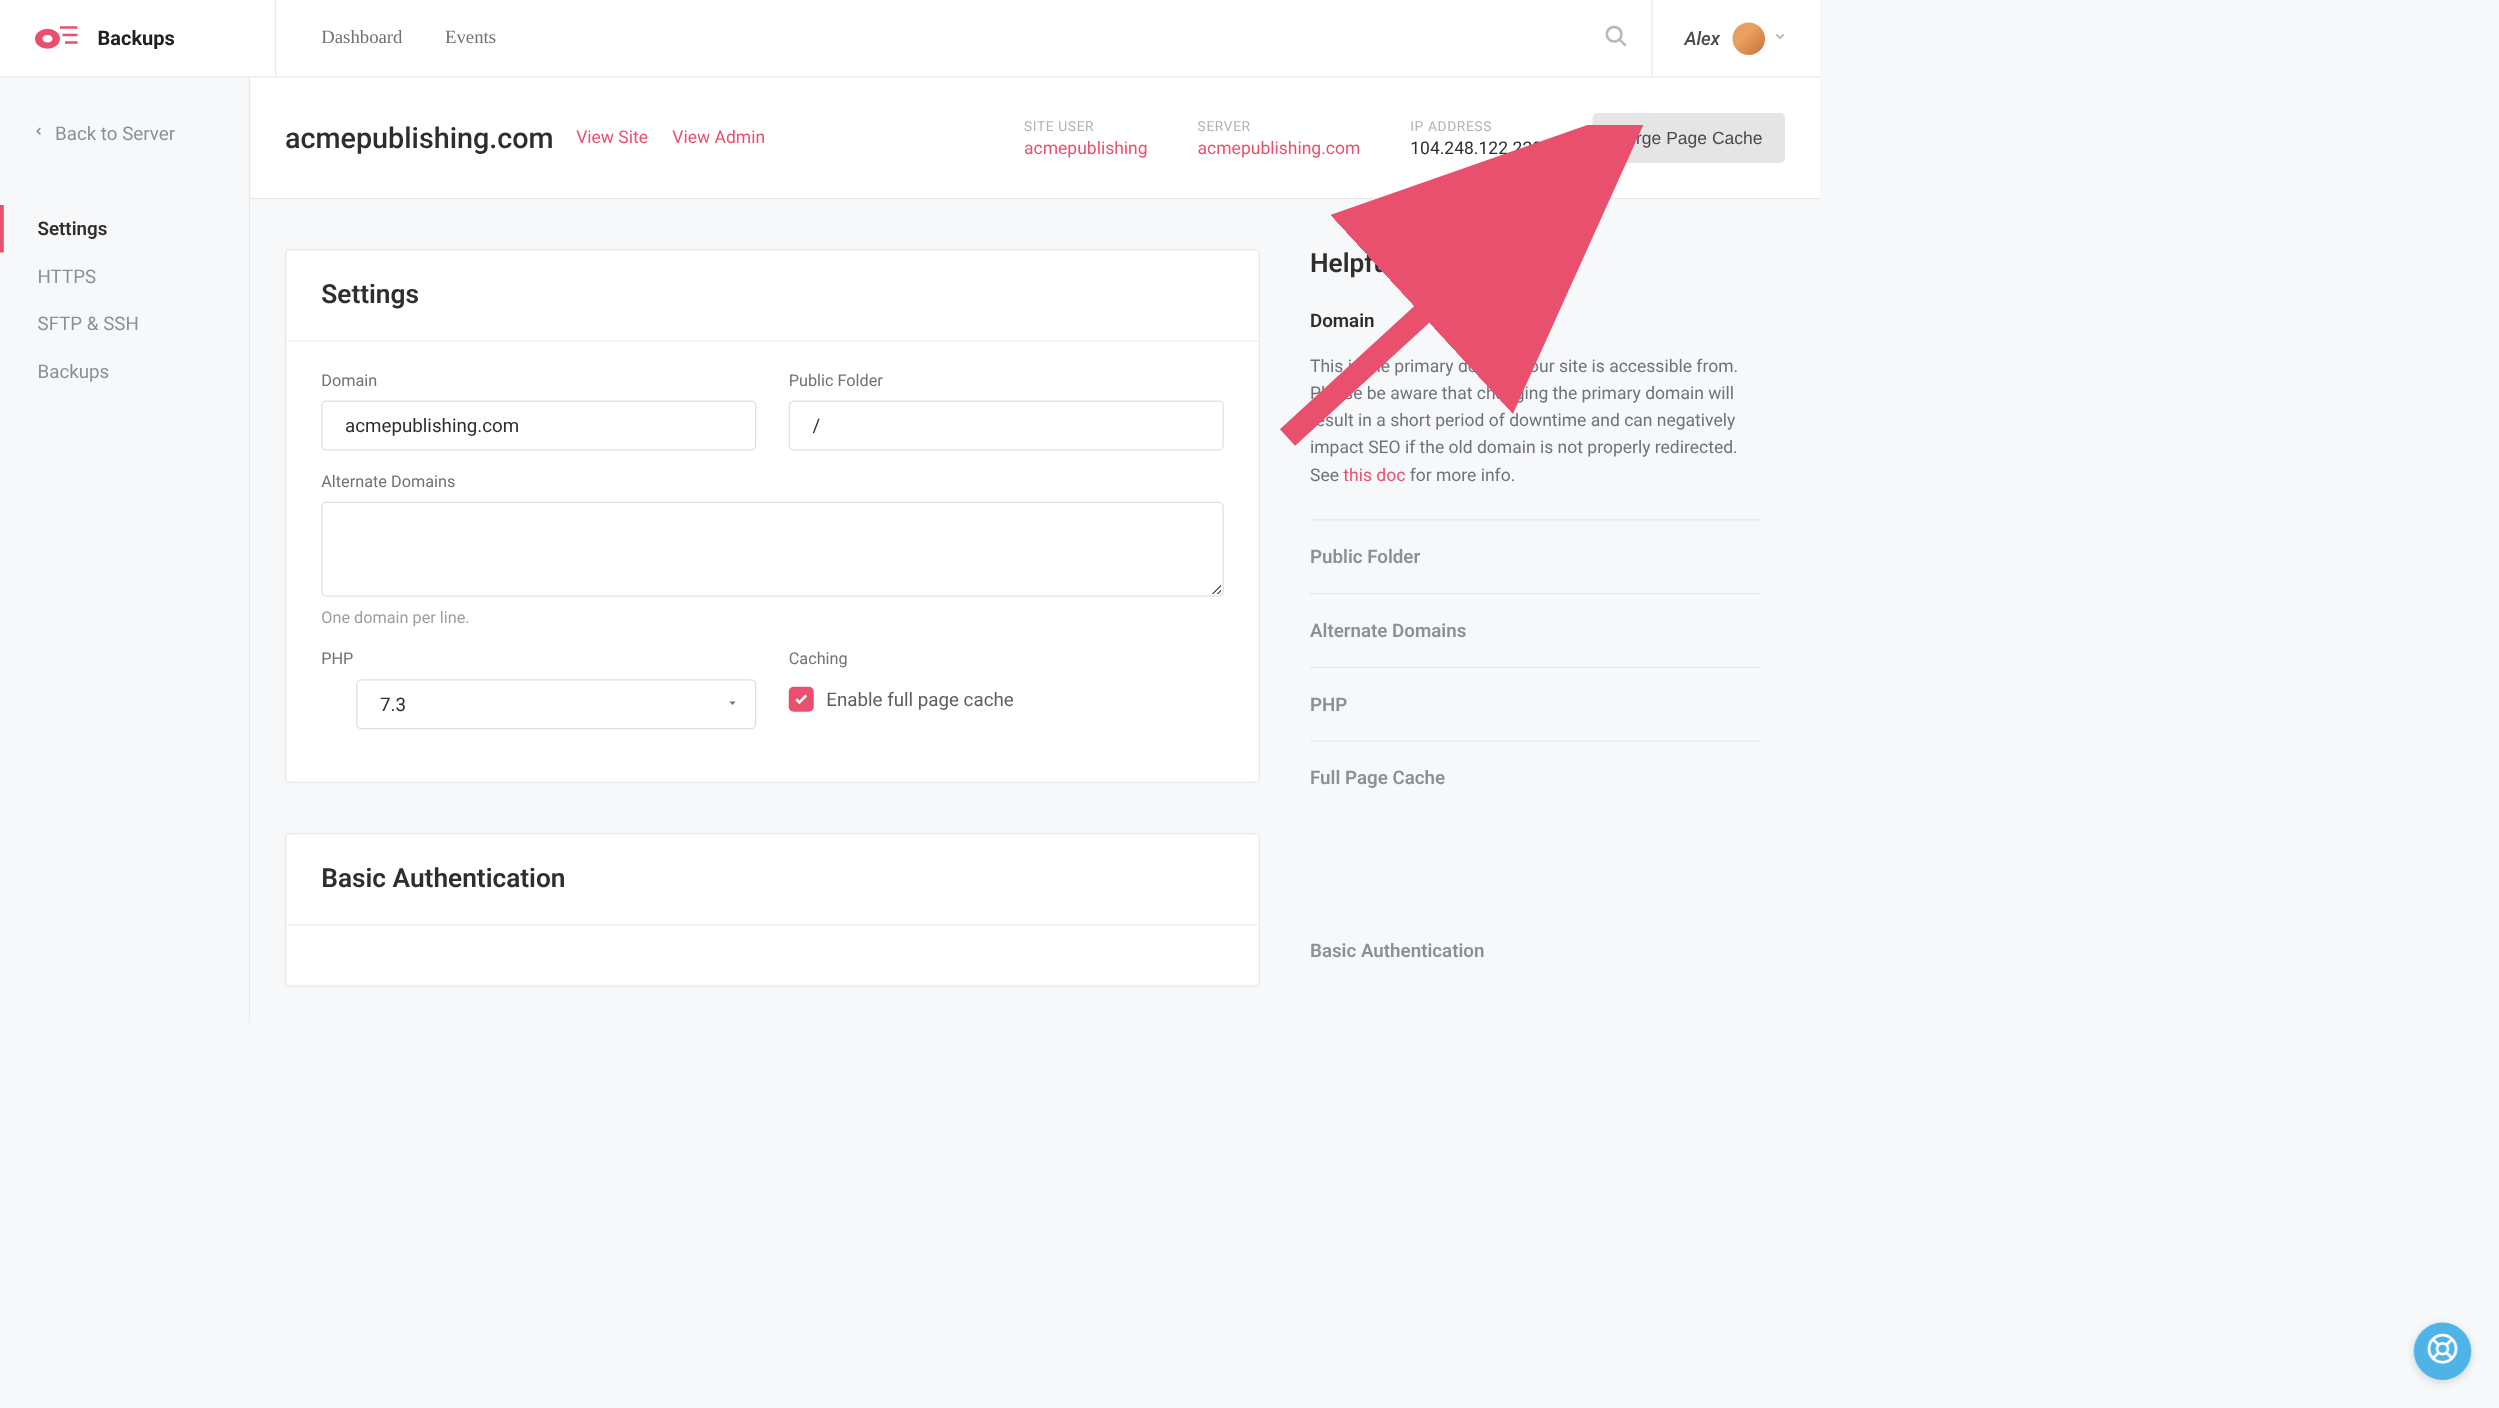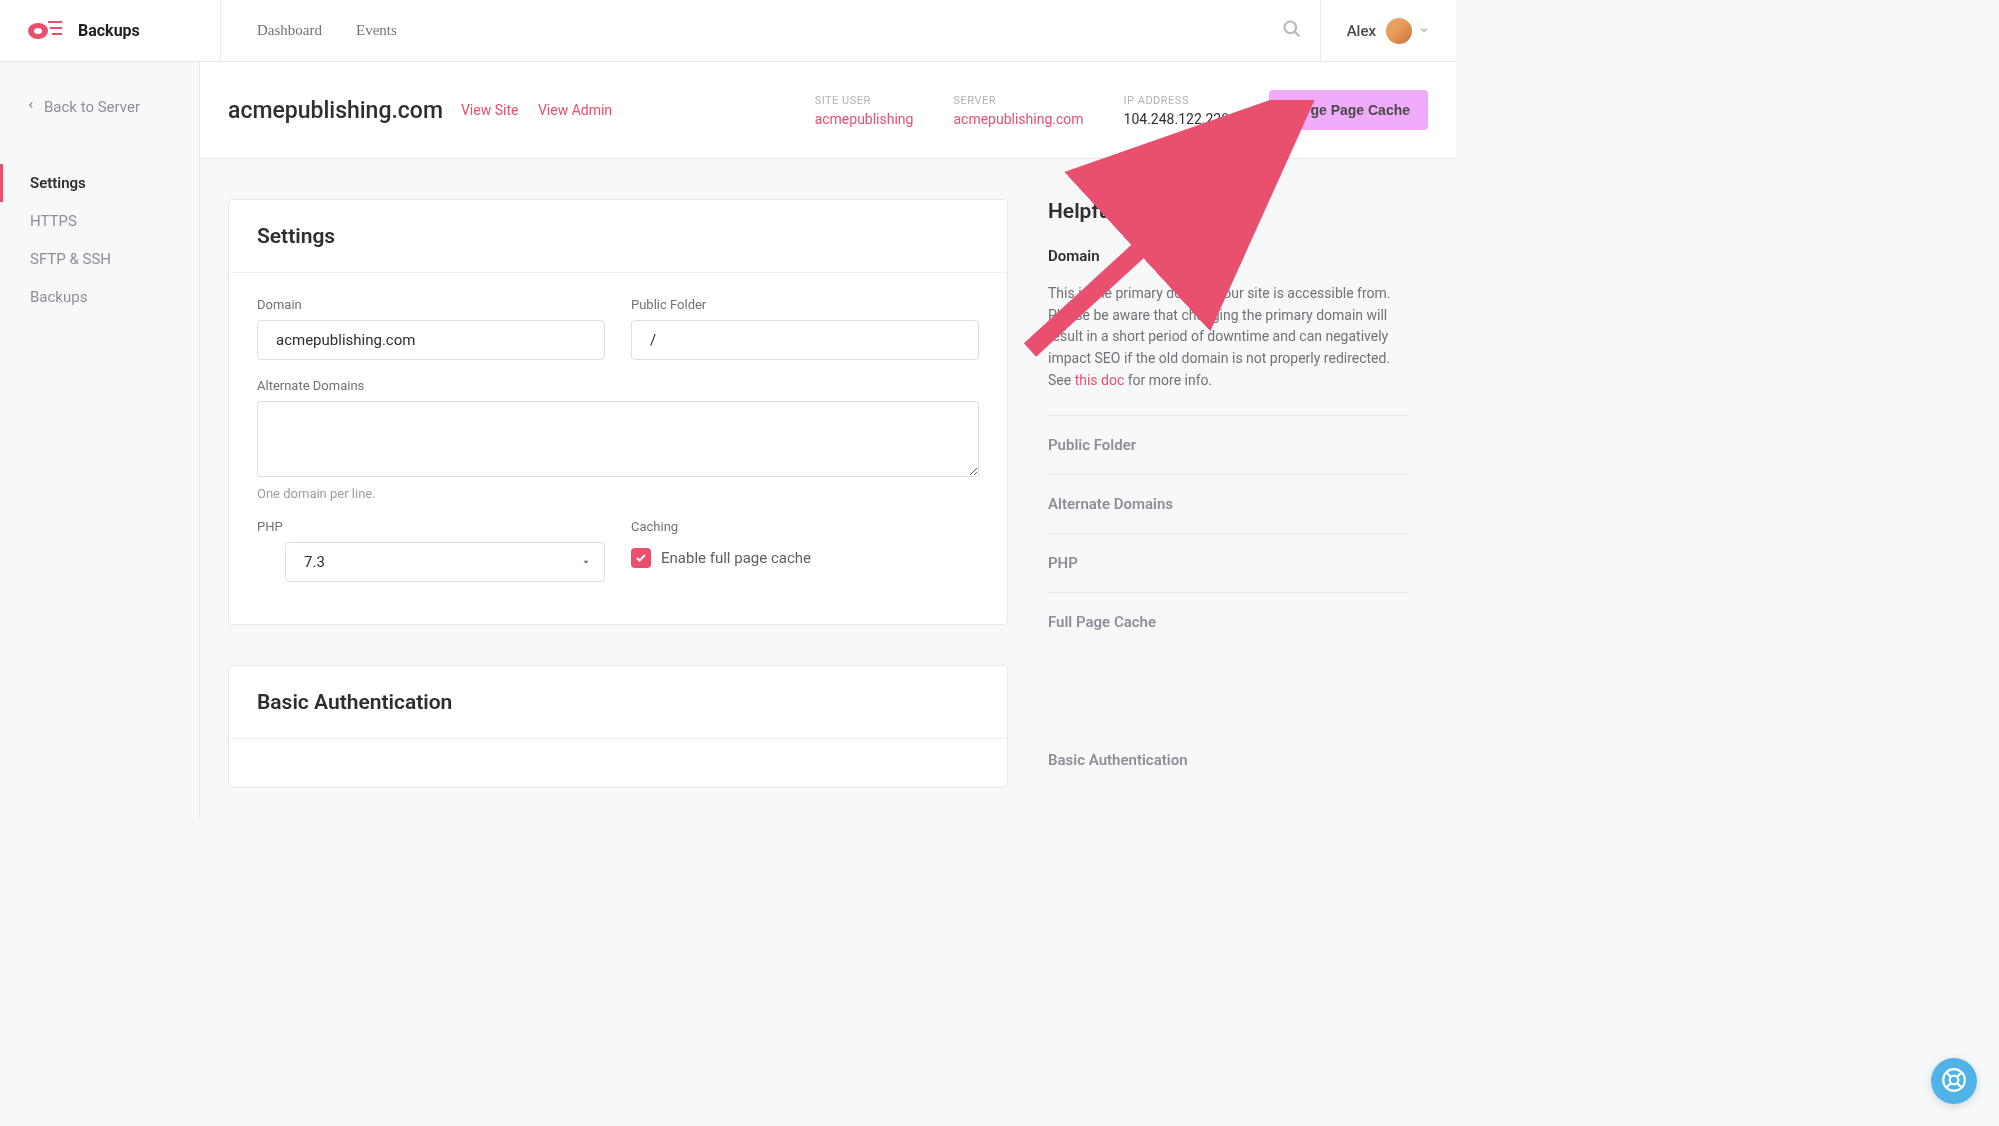--- a/index.html
+++ b/index.html
@@ -41,20 +41,21 @@
       font-weight: 500;
       font-size: 15px;
       margin-right: 34px;
       cursor: pointer;
       font-family: Liberation Serif, serif;
     }
     .top-right {
       display: flex;
       align-items: center;
       height: 100%;
+      font-style: italic;
     }
     .search-area {
       width: 56px;
       display: flex;
       align-items: center;
       justify-content: center;
       color: #b6b9bd;
     }
     .user-area {
       border-left: 1px solid #e6e8eb;
@@ -130,25 +131,25 @@
     .meta-label {
       font-size: 11px;
       color: #aeb2b8;
       letter-spacing: 0.5px;
       text-transform: uppercase;
       margin-bottom: 4px;
     }
     .meta-value { font-size: 14px; color: #2e2e2e; }
     .meta-value.link { color: #e8506e; cursor: pointer; }
     .purge-btn {
-      background: #f0abfc;
+      background: #e5e5e5;
       border: none;
       border-radius: 4px;
       padding: 12px 18px;
-      font-weight: 700;
+      font-weight: 400;
       color: #4a4a4a;
       font-size: 14px;
       cursor: pointer;
     }
     .content-row { display: flex; padding: 40px 28px; gap: 40px; }
     .left-col { flex: 1; max-width: 780px; }
     .right-col { width: 360px; }
     .card {
       background: #fff;
       border: 1px solid #e6e8eb;

